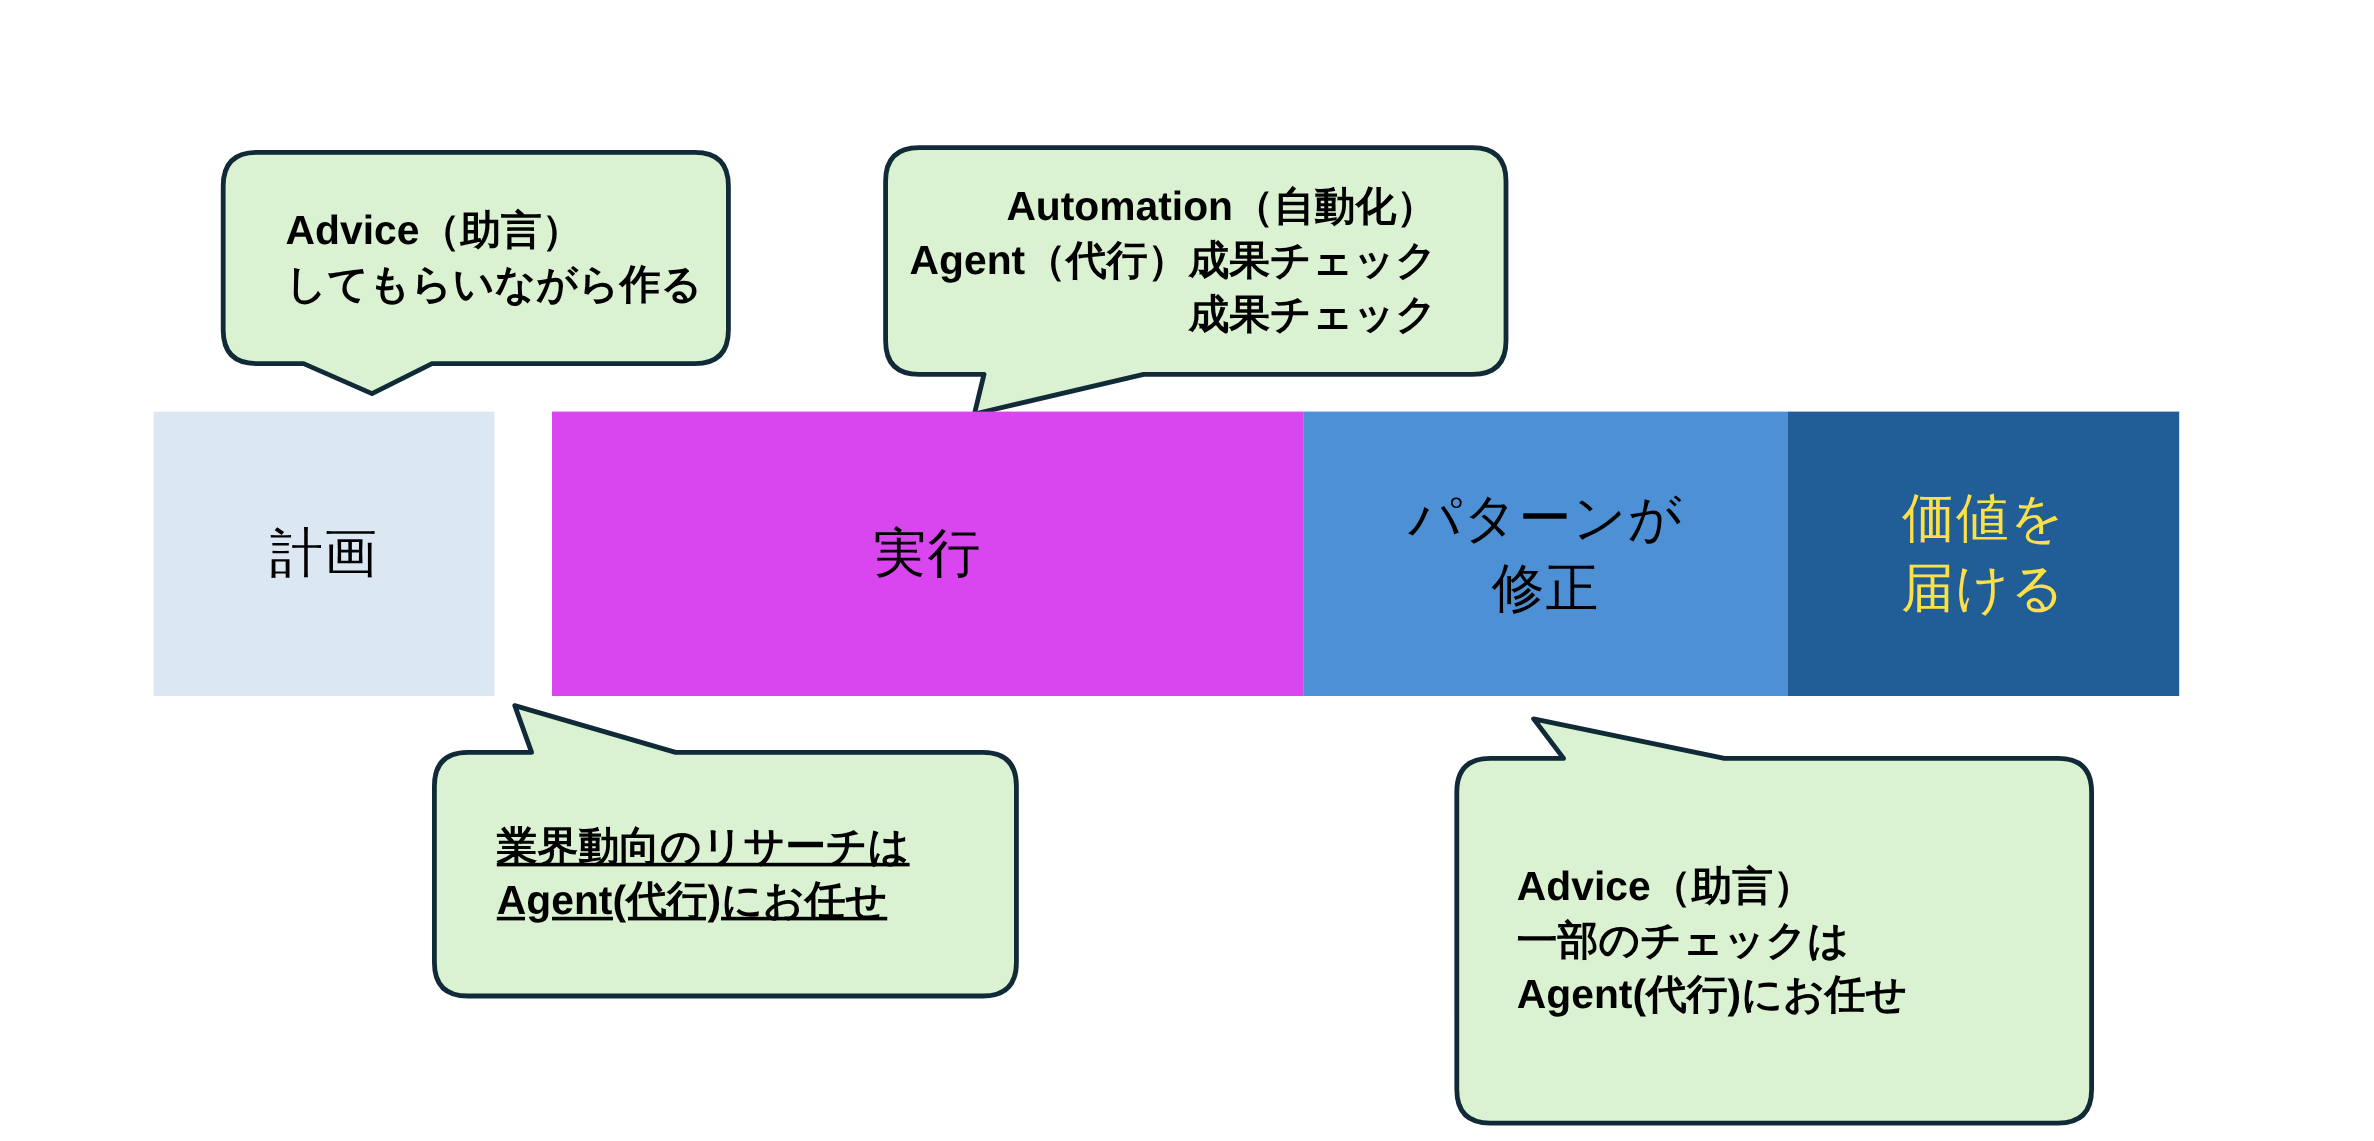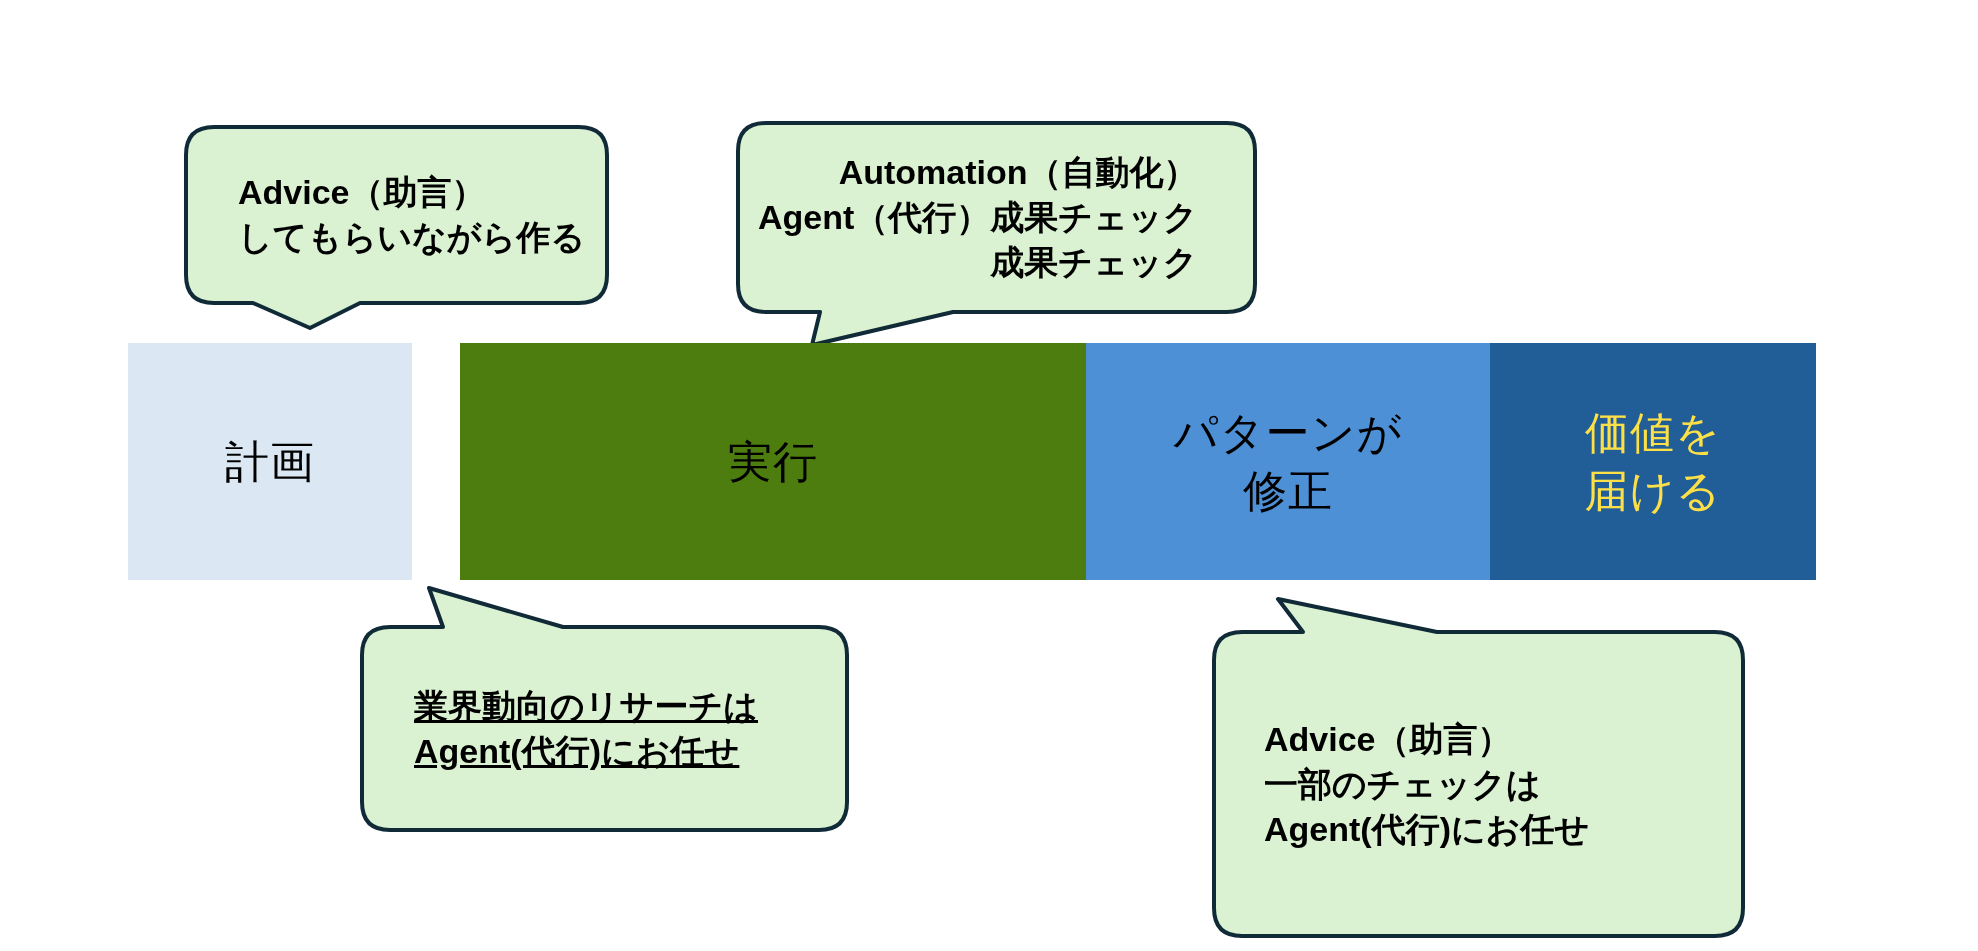--- a/index.html
+++ b/index.html
@@ -25,21 +25,21 @@
     align-items: center;
     justify-content: center;
     text-align: center;
     font-size: 44px;
     font-weight: 400;
     color: #000000;
     line-height: 58px;
     letter-spacing: 1px;
   }
   .seg-plan    { left: 128px;  width: 284px; background: #dbe8f4; }
-  .seg-exec    { left: 460px;  width: 626px; background: #4d7c0f; }
+  .seg-exec    { left: 460px;  width: 626px; background: #d946ef; }
   .seg-check   { left: 1086px; width: 404px; background: #4e90d6; }
   .seg-deliver { left: 1490px; width: 326px; background: #215e97; color: #fde047; }
   
   #callout-layer {
     position: absolute;
     left: 0; top: 0;
     width: 1978px;
     height: 951px;
   }
   #callout-layer path {

